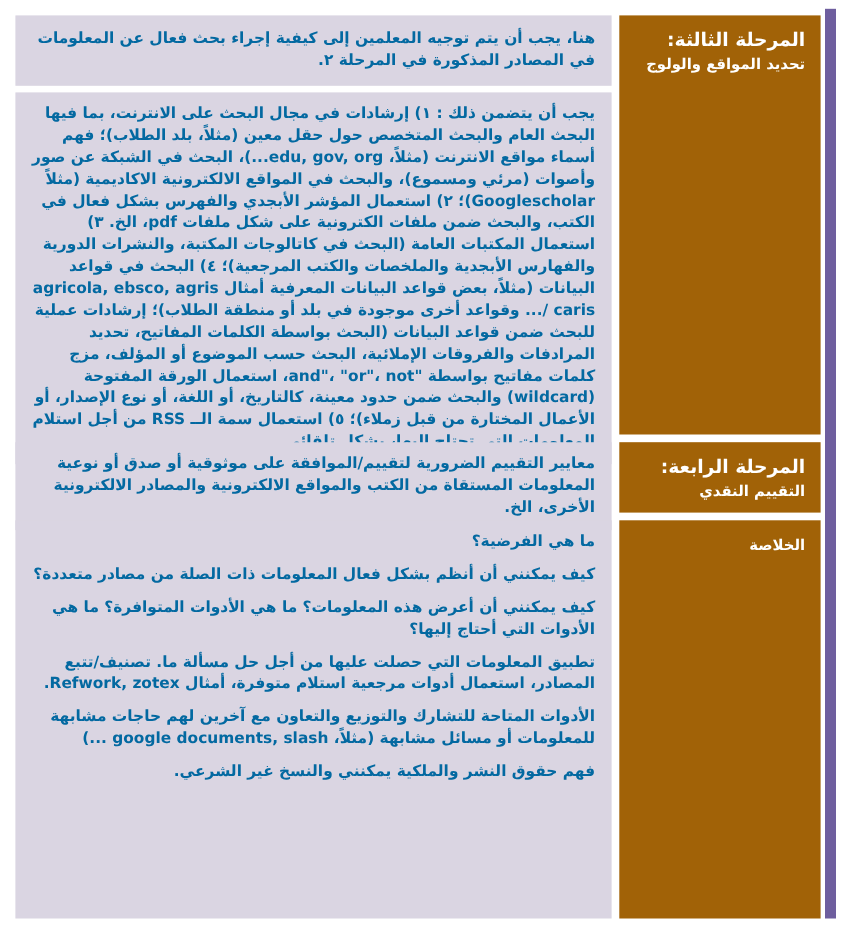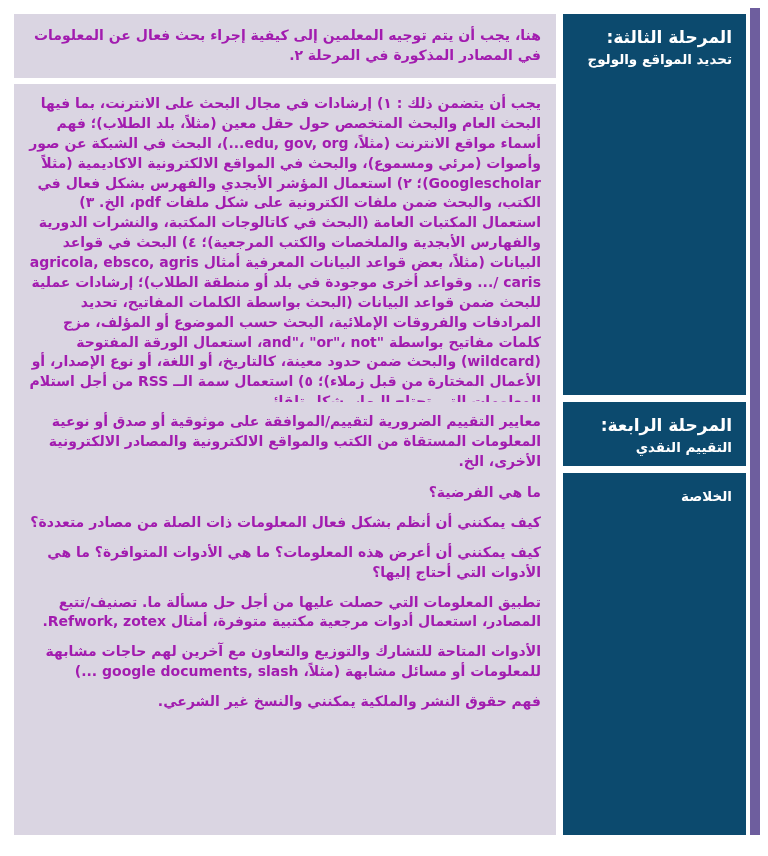--- a/index.html
+++ b/index.html
@@ -34,21 +34,21 @@
     flex-direction:row;
     gap:7px;
     align-items:stretch;
   }
   .row-1{height:381px;}
   .row-2{height:64px;}
   .row-3{height:362px;}
   .stage-header{
     width:183px;
     flex:0 0 183px;
-    background:#0c4a6e;
+    background:#a16207;
     color:#ffffff;
     padding:12px 14px;
     box-sizing:border-box;
   }
   .stage-header .stage-title{
     font-size:17px;
     font-weight:bold;
     line-height:1.3;
   }
   .stage-header .stage-subtitle{
@@ -59,21 +59,21 @@
   }
   .stage-body{
     flex:1 1 auto;
     display:flex;
     flex-direction:column;
     gap:6px;
     min-width:0;
   }
   .body-box{
     background:#dad5e2;
-    color:#a21caf;
+    color:#0369a1;
     padding:10px 15px;
     box-sizing:border-box;
     font-size:14px;
     font-weight:bold;
     line-height:1.42;
     text-align:right;
   }
   .body-box p{
     margin:0 0 10px 0;
   }
@@ -121,21 +121,21 @@
 
     <div class="stage-row row-3">
       <div class="stage-header">
         <div class="stage-subtitle">الخلاصة</div>
       </div>
       <div class="stage-body">
         <div class="body-box box-fill">
           <p>ما هي الفرضية؟</p>
           <p>كيف يمكنني أن أنظم بشكل فعال المعلومات ذات الصلة من مصادر متعددة؟</p>
           <p>كيف يمكنني أن أعرض هذه المعلومات؟ ما هي الأدوات المتوافرة؟ ما هي الأدوات التي أحتاج إليها؟</p>
-          <p>تطبيق المعلومات التي حصلت عليها من أجل حل مسألة ما. تصنيف/تتبع المصادر، استعمال أدوات مرجعية مكتبية متوفرة، أمثال Refwork, zotex.</p>
+          <p>تطبيق المعلومات التي حصلت عليها من أجل حل مسألة ما. تصنيف/تتبع المصادر، استعمال أدوات مرجعية استلام متوفرة، أمثال Refwork, zotex.</p>
           <p>الأدوات المتاحة للتشارك والتوزيع والتعاون مع آخرين لهم حاجات مشابهة للمعلومات أو مسائل مشابهة (مثلاً، google documents, slash ...)</p>
           <p>فهم حقوق النشر والملكية يمكنني والنسخ غير الشرعي.</p>
         </div>
       </div>
     </div>
 
   </div>
 </div>
 
 </body></html>

